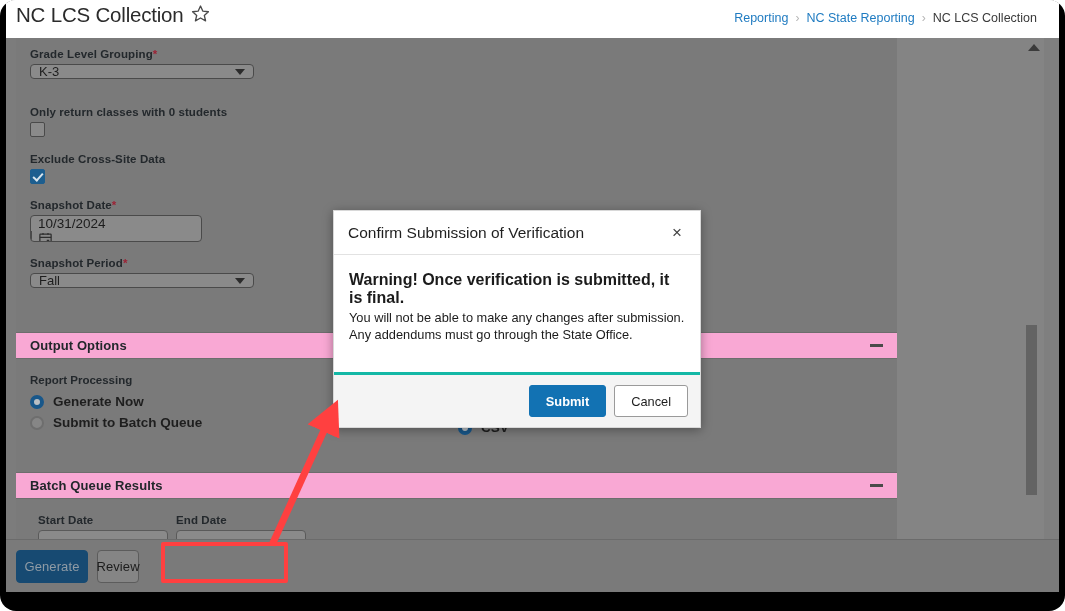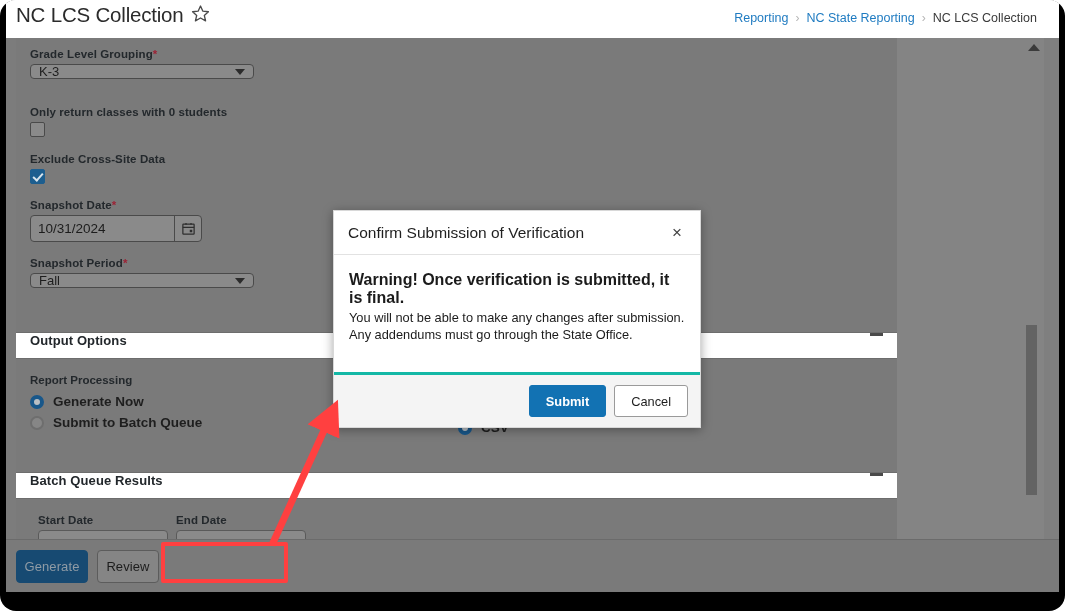--- a/index.html
+++ b/index.html
@@ -149,44 +149,45 @@
   }
 
   
   .date-wrap {
     display: flex;
     width: 172px; height: 27px;
     border: 1px solid #4a4a4a;
     border-radius: 4px;
     overflow: hidden;
     background: #8a8a8a;
+    flex-direction: column;
   }
   .date-wrap .dval {
     flex: 1;
     display: flex; align-items: center;
     padding-left: 7px;
     font-size: 13.5px;
     color: #1c1c1c;
   }
   .date-wrap .dbtn {
     width: 27px;
     border-left: 1px solid #4a4a4a;
     display: flex; align-items: center; justify-content: center;
   }
 
   
   .section-hdr {
     position: absolute;
     left: 0;
     width: 881px; height: 27px;
-    background: #ffffff;
+    background: #f9a8d4;
     border-top: 1px solid #6d6d6d;
     border-bottom: 1px solid #6d6d6d;
     display: flex;
-    align-items: flex-start;
+    align-items: center;
     padding: 0 14px;
   }
   .section-hdr .sh-title {
     font-size: 13px;
     font-weight: bold;
     color: #22272b;
     letter-spacing: 0.1px;
   }
   .section-hdr .sh-collapse {
     margin-left: auto;
@@ -497,21 +498,21 @@
         </div>
 
       </div>
 
       <div id="vscroll-track"></div>
       <div id="vscroll-thumb"></div>
       <div class="sc-arrow" id="sc-up"></div>
 
       <div id="footer-bar">
         <div class="btn btn-primary" style="left:10px; top:10px; width:72px;">Generate</div>
-        <div class="btn btn-plain" style="left:91px; top:10px; width:62px;text-align:center;">Review</div>
+        <div class="btn btn-plain" style="left:91px; top:10px; width:42px;text-align:center;">Review</div>
       </div>
 
     </div>
 
     <div id="hl-rect" style="left:155px; top:542px; width:127px; height:41px;"></div>
 
     <div id="modal">
       <div id="modal-hdr">
         <div id="modal-title">Confirm Submission of Verification</div>
         <div id="modal-close">×</div>

